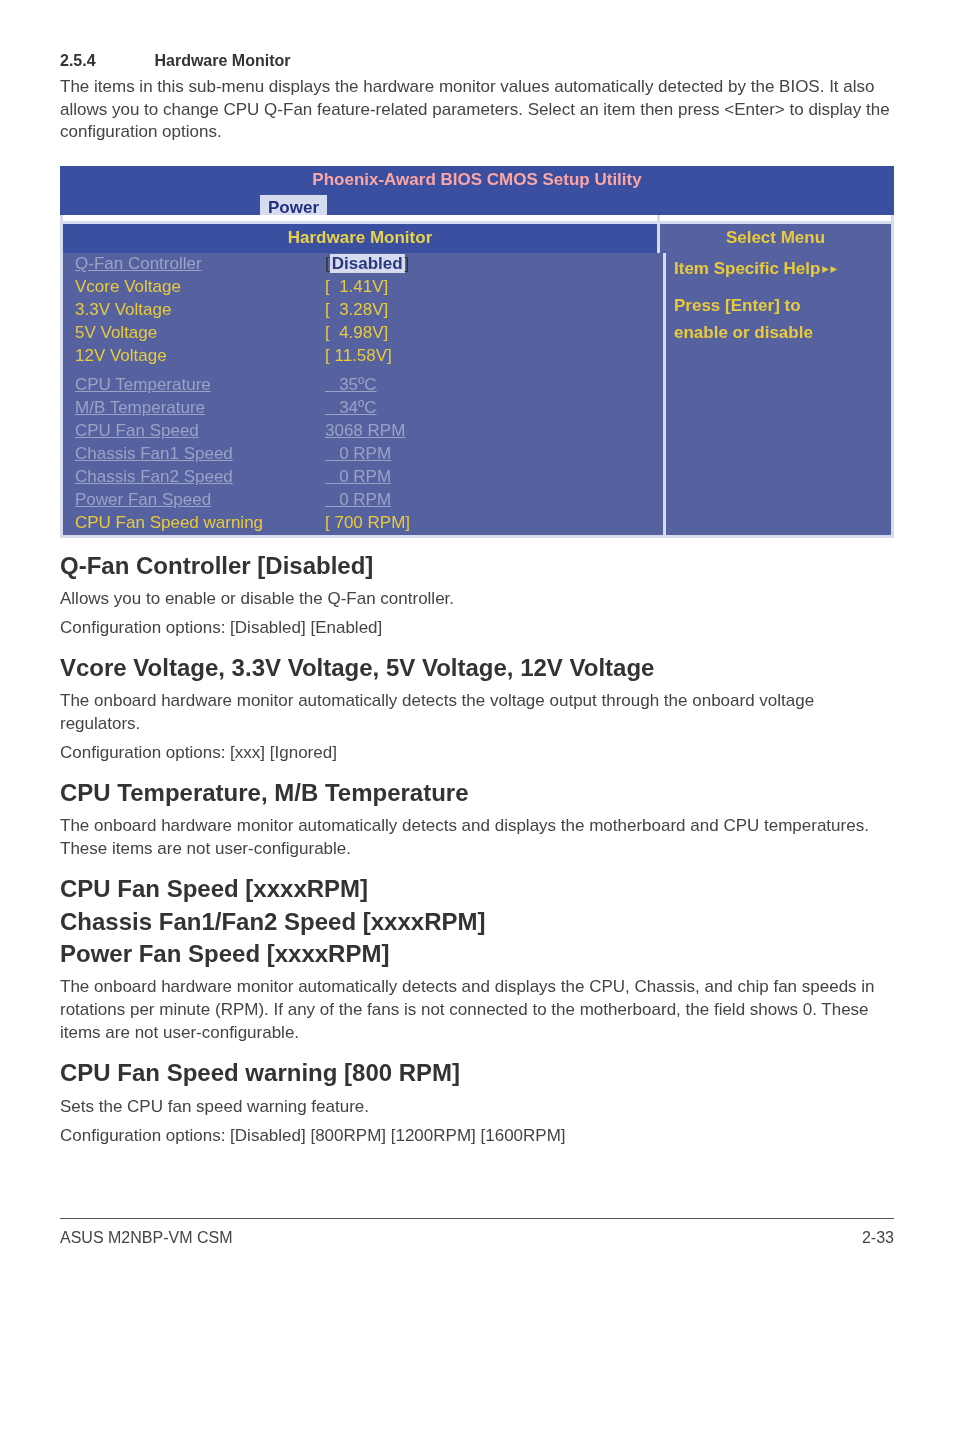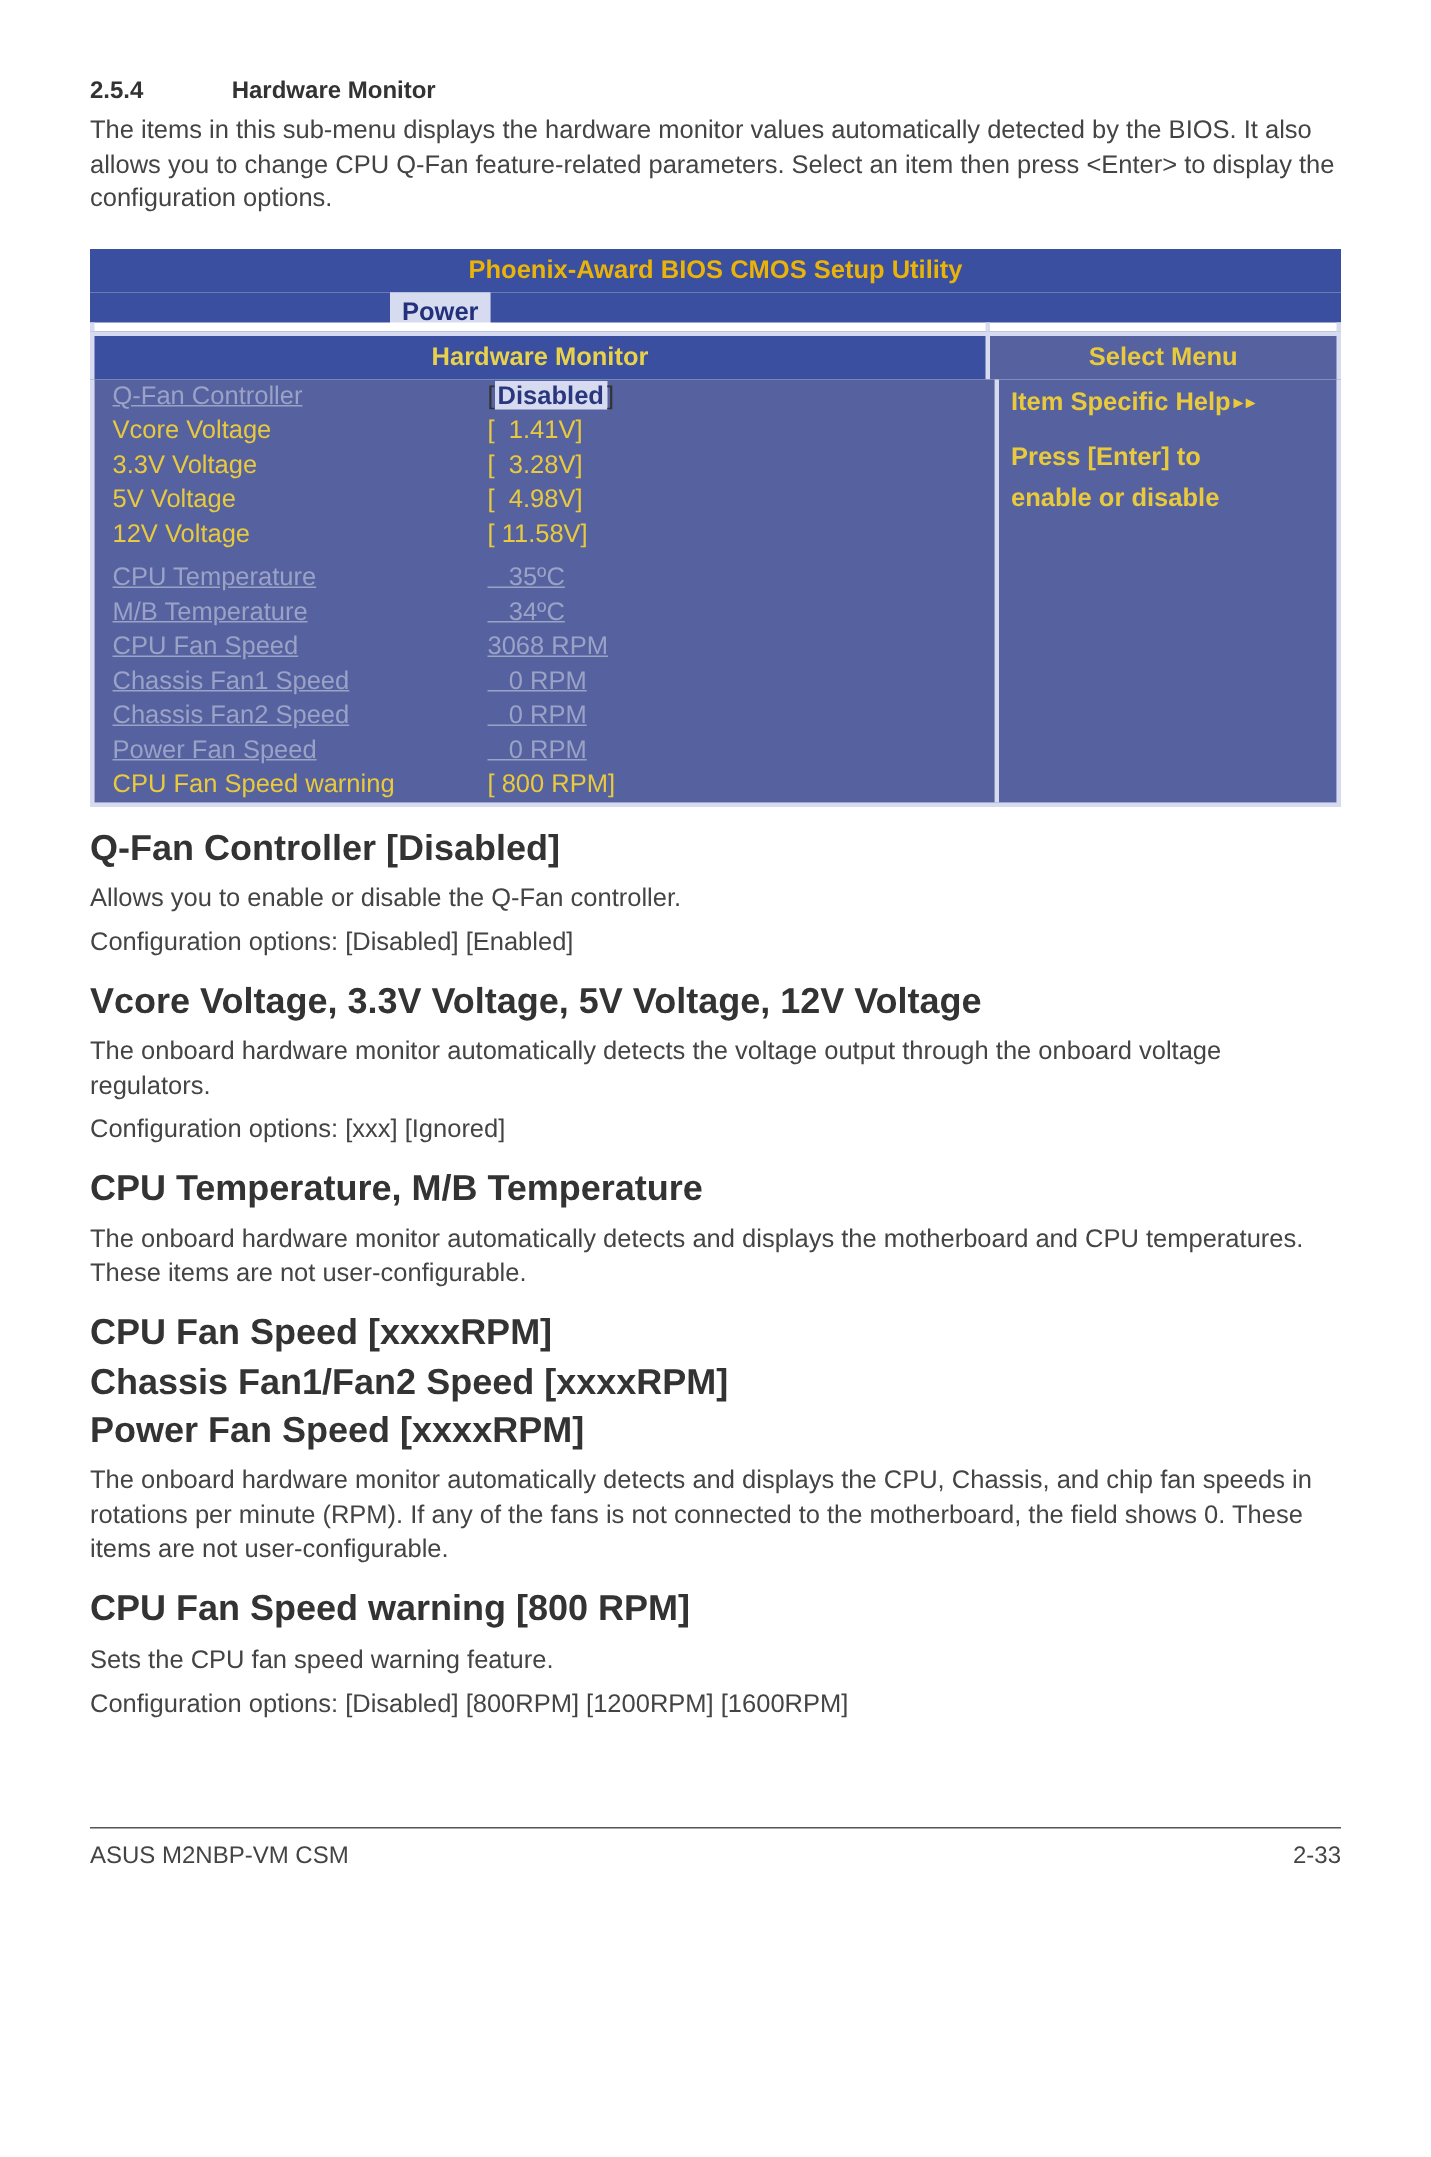--- a/index.html
+++ b/index.html
@@ -8,21 +8,21 @@
     color: #333;
     width: 954px;
     margin: 0 auto;
     padding: 50px 60px 40px 60px;
     font-size: 17px;
     line-height: 1.35;
   }
   h2.section-heading { font-size: 16px; font-weight: bold; margin-bottom: 4px; }
   h2.section-heading .num { display:inline-block; width:90px; }
   p.intro { margin-bottom: 22px; color:#444; }
-  .bios-topbar { background:#3a4f9f; color:#eab308; text-align:center; font-weight:bold; padding:3px 0; }
+  .bios-topbar { background:#3a4f9f; color:#fca5a5; text-align:center; font-weight:bold; padding:3px 0; }
   .bios-tabs { height:20px; display:flex; }
   .bios-tabs .filler-l { background:#3a4f9f; width:200px; }
   .bios-tabs .tab { background:#d7dbef; color:#23317d; font-weight:bold; padding:2px 8px; }
   .bios-tabs .filler-r { background:#3a4f9f; flex:1; }
 
   .bios-body { display:flex; border-left:3px solid #d7dbef; border-right:3px solid #d7dbef; border-bottom:3px solid #d7dbef; }
   .gap-row { height:6px; background:#fff; display:flex; }
   .gap-row .cell-l { width:600px; border:3px solid #d7dbef; border-top:none; border-bottom:none; }
   .gap-row .cell-r { flex:1; border:3px solid #d7dbef; border-top:none; border-bottom:none; border-left:none; }
 
@@ -142,21 +142,21 @@
       <div class="kv">
         <span class="k grey">Chassis Fan2 Speed</span>
         <span class="v grey">   0 RPM</span>
       </div>
       <div class="kv">
         <span class="k grey">Power Fan Speed</span>
         <span class="v grey">   0 RPM</span>
       </div>
       <div class="kv">
         <span class="k yellow">CPU Fan Speed warning</span>
-        <span class="v yellow">[ 800 RPM]</span>
+        <span class="v yellow">[ 700 RPM]</span>
       </div>
     </div>
 
     <div class="bios-right">
       <div class="help-line help-bold">
         <span>Item Specific Help</span><span class="tri">▸▸</span>
       </div>
       <div style="height:10px"></div>
       <div class="help-line help-bold">Press [Enter] to</div>
       <div class="help-line help-bold">enable or disable</div>

